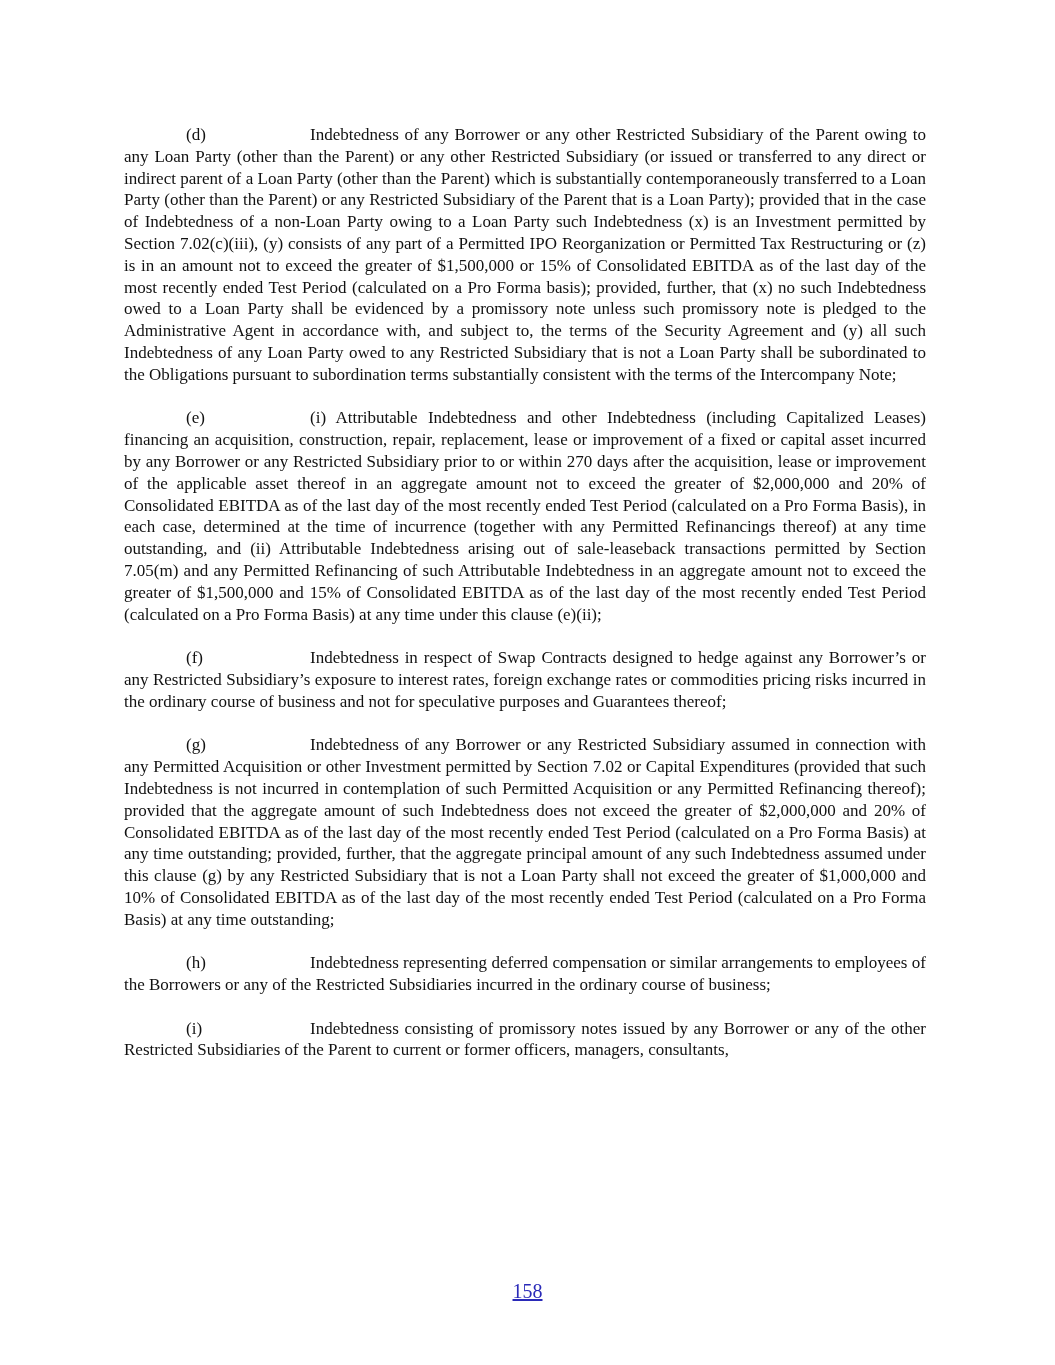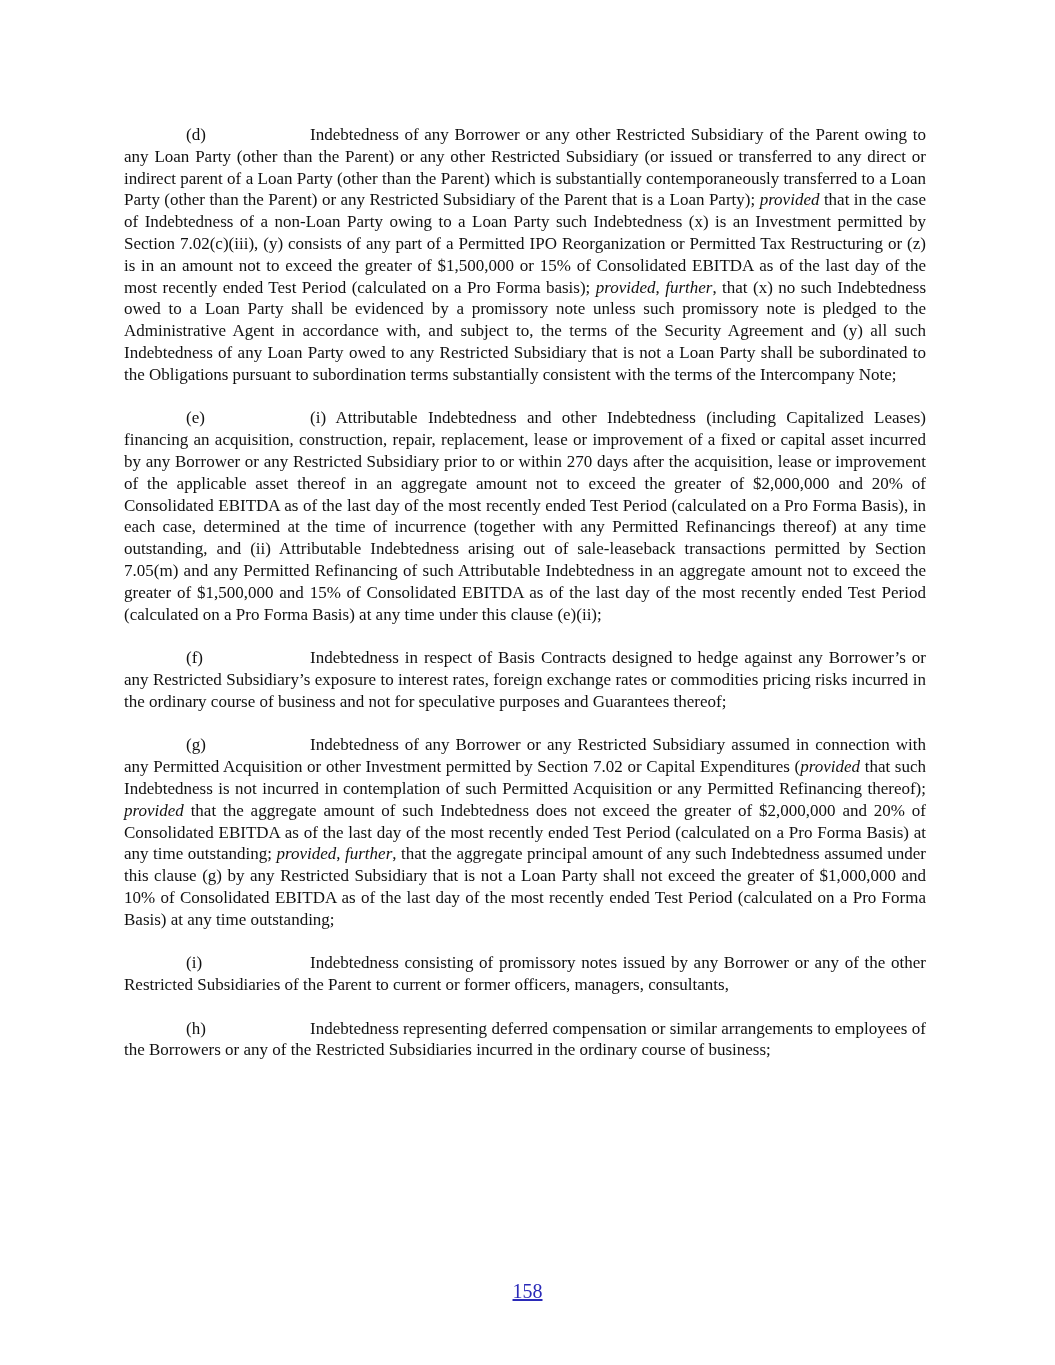--- a/index.html
+++ b/index.html
@@ -7,36 +7,36 @@
   .page {
     position: absolute; left: 124px; top: 124px; width: 802px;
     font-family: "Liberation Serif", "DejaVu Serif", serif;
     font-size: 17px; line-height: 21.8px; color: #111;
     text-align: justify;
   }
   .para { margin: 0 0 21.8px 0; }
   .clause { text-indent: 62px; }
   .label { display: inline-block; width: 124px; text-indent: 0; }
   .u { }
-  .i { font-style: italic; }
+  .i { }
   .footer {
     position: absolute; left: 0; width: 1055px; top: 1280px; text-align: center;
     font-family: "Liberation Serif", "DejaVu Serif", serif; font-size: 20px;
   }
   .footer a { color: #2a2ab8; text-decoration: underline; }
 </style>
 </head>
 <body>
 
 <div class="page">
   <div id="clauses">
       <p class="para clause"><span class="label">(d)</span><span>Indebtedness of any Borrower or any other Restricted Subsidiary of the Parent owing to any Loan Party (other than the Parent) or any other Restricted Subsidiary (or issued or transferred to any direct or indirect parent of a Loan Party (other than the Parent) which is substantially contemporaneously transferred to a Loan Party (other than the Parent) or any Restricted Subsidiary of the Parent that is a Loan Party); </span><span class="i">provided</span><span> that in the case of Indebtedness of a non-Loan Party owing to a Loan Party such Indebtedness (x) is an Investment permitted by </span><span class="u">Section 7.02(c)(iii)</span><span>, (y) consists of any part of a Permitted IPO Reorganization or Permitted Tax Restructuring or (z) is in an amount not to exceed the greater of $1,500,000 or 15% of Consolidated EBITDA as of the last day of the most recently ended Test Period (calculated on a Pro Forma basis); </span><span class="i">provided</span><span>, </span><span class="i">further</span><span>, that (x) no such Indebtedness owed to a Loan Party shall be evidenced by a promissory note unless such promissory note is pledged to the Administrative Agent in accordance with, and subject to, the terms of the Security Agreement and (y) all such Indebtedness of any Loan Party owed to any Restricted Subsidiary that is not a Loan Party shall be subordinated to the Obligations pursuant to subordination terms substantially consistent with the terms of the Intercompany Note;</span></p>
       <p class="para clause"><span class="label">(e)</span><span>(i) Attributable Indebtedness and other Indebtedness (including Capitalized Leases) financing an acquisition, construction, repair, replacement, lease or improvement of a fixed or capital asset incurred by any Borrower or any Restricted Subsidiary prior to or within 270 days after the acquisition, lease or improvement of the applicable asset thereof in an aggregate amount not to exceed the greater of $2,000,000 and 20% of Consolidated EBITDA as of the last day of the most recently ended Test Period (calculated on a Pro Forma Basis), in each case, determined at the time of incurrence (together with any Permitted Refinancings thereof) at any time outstanding, and (ii) Attributable Indebtedness arising out of sale-leaseback transactions permitted by </span><span class="u">Section 7.05(m)</span><span> and any Permitted Refinancing of such Attributable Indebtedness in an aggregate amount not to exceed the greater of $1,500,000 and 15% of Consolidated EBITDA as of the last day of the most recently ended Test Period (calculated on a Pro Forma Basis) at any time under this </span><span class="u">clause (e)(ii)</span><span>;</span></p>
-      <p class="para clause"><span class="label">(f)</span><span>Indebtedness in respect of Basis Contracts designed to hedge against any Borrower’s or any Restricted Subsidiary’s exposure to interest rates, foreign exchange rates or commodities pricing risks incurred in the ordinary course of business and not for speculative purposes and Guarantees thereof;</span></p>
+      <p class="para clause"><span class="label">(f)</span><span>Indebtedness in respect of Swap Contracts designed to hedge against any Borrower’s or any Restricted Subsidiary’s exposure to interest rates, foreign exchange rates or commodities pricing risks incurred in the ordinary course of business and not for speculative purposes and Guarantees thereof;</span></p>
       <p class="para clause"><span class="label">(g)</span><span>Indebtedness of any Borrower or any Restricted Subsidiary assumed in connection with any Permitted Acquisition or other Investment permitted by </span><span class="u">Section 7.02</span><span> or Capital Expenditures (</span><span class="i">provided</span><span> that such Indebtedness is not incurred in contemplation of such Permitted Acquisition or any Permitted Refinancing thereof); </span><span class="i">provided</span><span> that the aggregate amount of such Indebtedness does not exceed the greater of $2,000,000 and 20% of Consolidated EBITDA as of the last day of the most recently ended Test Period (calculated on a Pro Forma Basis) at any time outstanding; </span><span class="i">provided</span><span>, </span><span class="i">further</span><span>, that the aggregate principal amount of any such Indebtedness assumed under this </span><span class="u">clause (g)</span><span> by any Restricted Subsidiary that is not a Loan Party shall not exceed the greater of $1,000,000 and 10% of Consolidated EBITDA as of the last day of the most recently ended Test Period (calculated on a Pro Forma Basis) at any time outstanding;</span></p>
+      <p class="para clause"><span class="label">(h)</span><span>Indebtedness representing deferred compensation or similar arrangements to employees of the Borrowers or any of the Restricted Subsidiaries incurred in the ordinary course of business;</span></p>
       <p class="para clause"><span class="label">(i)</span><span>Indebtedness consisting of promissory notes issued by any Borrower or any of the other Restricted Subsidiaries of the Parent to current or former officers, managers, consultants,</span></p>
-      <p class="para clause"><span class="label">(h)</span><span>Indebtedness representing deferred compensation or similar arrangements to employees of the Borrowers or any of the Restricted Subsidiaries incurred in the ordinary course of business;</span></p>
     </div>
 </div>
 
 <div class="footer">
   <a style="color: rgb(42, 42, 184);">158</a>
 </div>
 
 </body></html>

